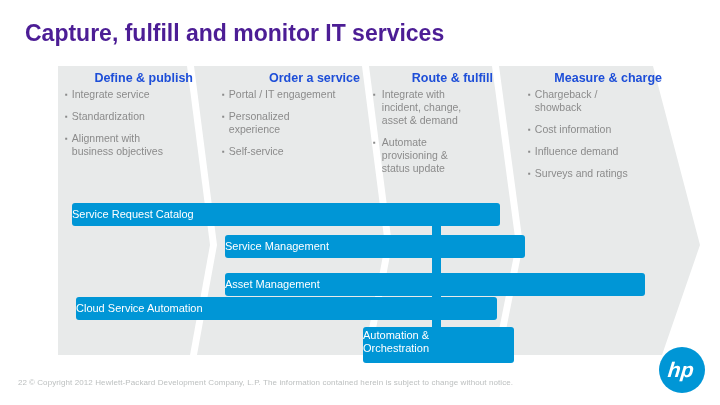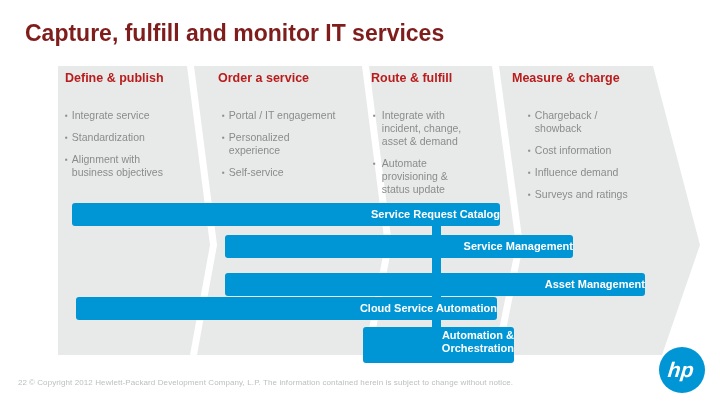--- a/index.html
+++ b/index.html
@@ -1,53 +1,53 @@
 <!DOCTYPE html>
 <html><head>
 <meta charset="utf-8">
 <style>
   html,body{margin:0;padding:0;background:#fff;}
   .slide{
     position:relative;width:720px;height:405px;overflow:hidden;background:#ffffff;
     font-family:"Liberation Sans", sans-serif;
   }
   .title{
-    position:absolute;left:25px;top:20px;font-size:23px;font-weight:bold;color:#7f1d1d;
+    position:absolute;left:25px;top:20px;font-size:23px;font-weight:bold;color:#4c1d95;
     letter-spacing:0;white-space:nowrap;
   }
   
   .panel{position:absolute;left:0;top:0;width:720px;height:405px;background:#e8eaea;}
   .panel.p1{clip-path:polygon(58px 66px,187px 66px,210px 245px,190px 355px,58px 355px);}
   .panel.p2{clip-path:polygon(194px 66px,362px 66px,385px 245px,364px 355px,197px 355px,217px 245px);}
   .panel.p3{clip-path:polygon(369px 66px,492px 66px,516px 245px,494px 355px,371px 355px,392px 245px);}
   .panel.p4{clip-path:polygon(499px 66px,653px 66px,700px 245px,662px 355px,501px 355px,523px 245px);}
 
   .col{position:absolute;top:71px;}
-  .col .hdr{font-size:12.5px;font-weight:bold;color:#b91c1c;margin-bottom:24px;white-space:nowrap;}
+  .col .hdr{font-size:12.5px;font-weight:bold;color:#1d4ed8;margin-bottom:3px;white-space:nowrap;text-align:right;}
   .bullets{margin:0;padding:0;list-style:none;}
   .bullets li{display:flex;align-items:flex-start;margin-bottom:9px;}
   .bullets .mk{font-size:8px;line-height:13px;color:#8b8b8b;margin-right:4px;flex:0 0 auto;}
   .bullets .tx{font-size:10.5px;line-height:13px;color:#8b8b8b;white-space:pre-line;}
   .c1{left:65px;width:128px;}
   .c2{left:218px;width:142px;}
   .c3{left:371px;width:122px;}
   .c4{left:512px;width:150px;}
   .c4 .bullets{margin-left:16px;}
   .c2 .bullets{margin-left:4px;}
   .c3 .bullets{margin-left:2px;}
   .c3 .bullets .mk{margin-right:6px;}
 
   
   .bar{
     position:absolute;height:23px;background:#0096d6;border-radius:3px;
-    color:#fff;font-weight:bold;font-size:11px;text-align:right;line-height:23px;
+    color:#fff;font-weight:normal;font-size:11px;text-align:left;line-height:23px;
     white-space:nowrap;
   }
   .bar.b1{left:72px;top:203px;width:428px;}
-  .bar.b2{left:225px;top:235px;width:300px;padding-left:48px;}
+  .bar.b2{left:225px;top:235px;width:300px;}
   .bar.b3{left:225px;top:266px;width:420px;margin-top:7px;}
   .bar.b4{left:76px;top:297px;width:421px;}
   .bar.b5{left:363px;top:327px;width:151px;height:36px;line-height:13px;padding-top:2px;
           box-sizing:border-box;white-space:pre-line;}
   .connector{position:absolute;left:432px;top:214px;width:9px;height:128px;background:#0096d6;}
 
   
   .footer{position:absolute;left:18px;top:378px;display:flex;align-items:baseline;
           font-size:8px;color:#bdc0c0;}
   .footer .pg{margin-right:2px;}

